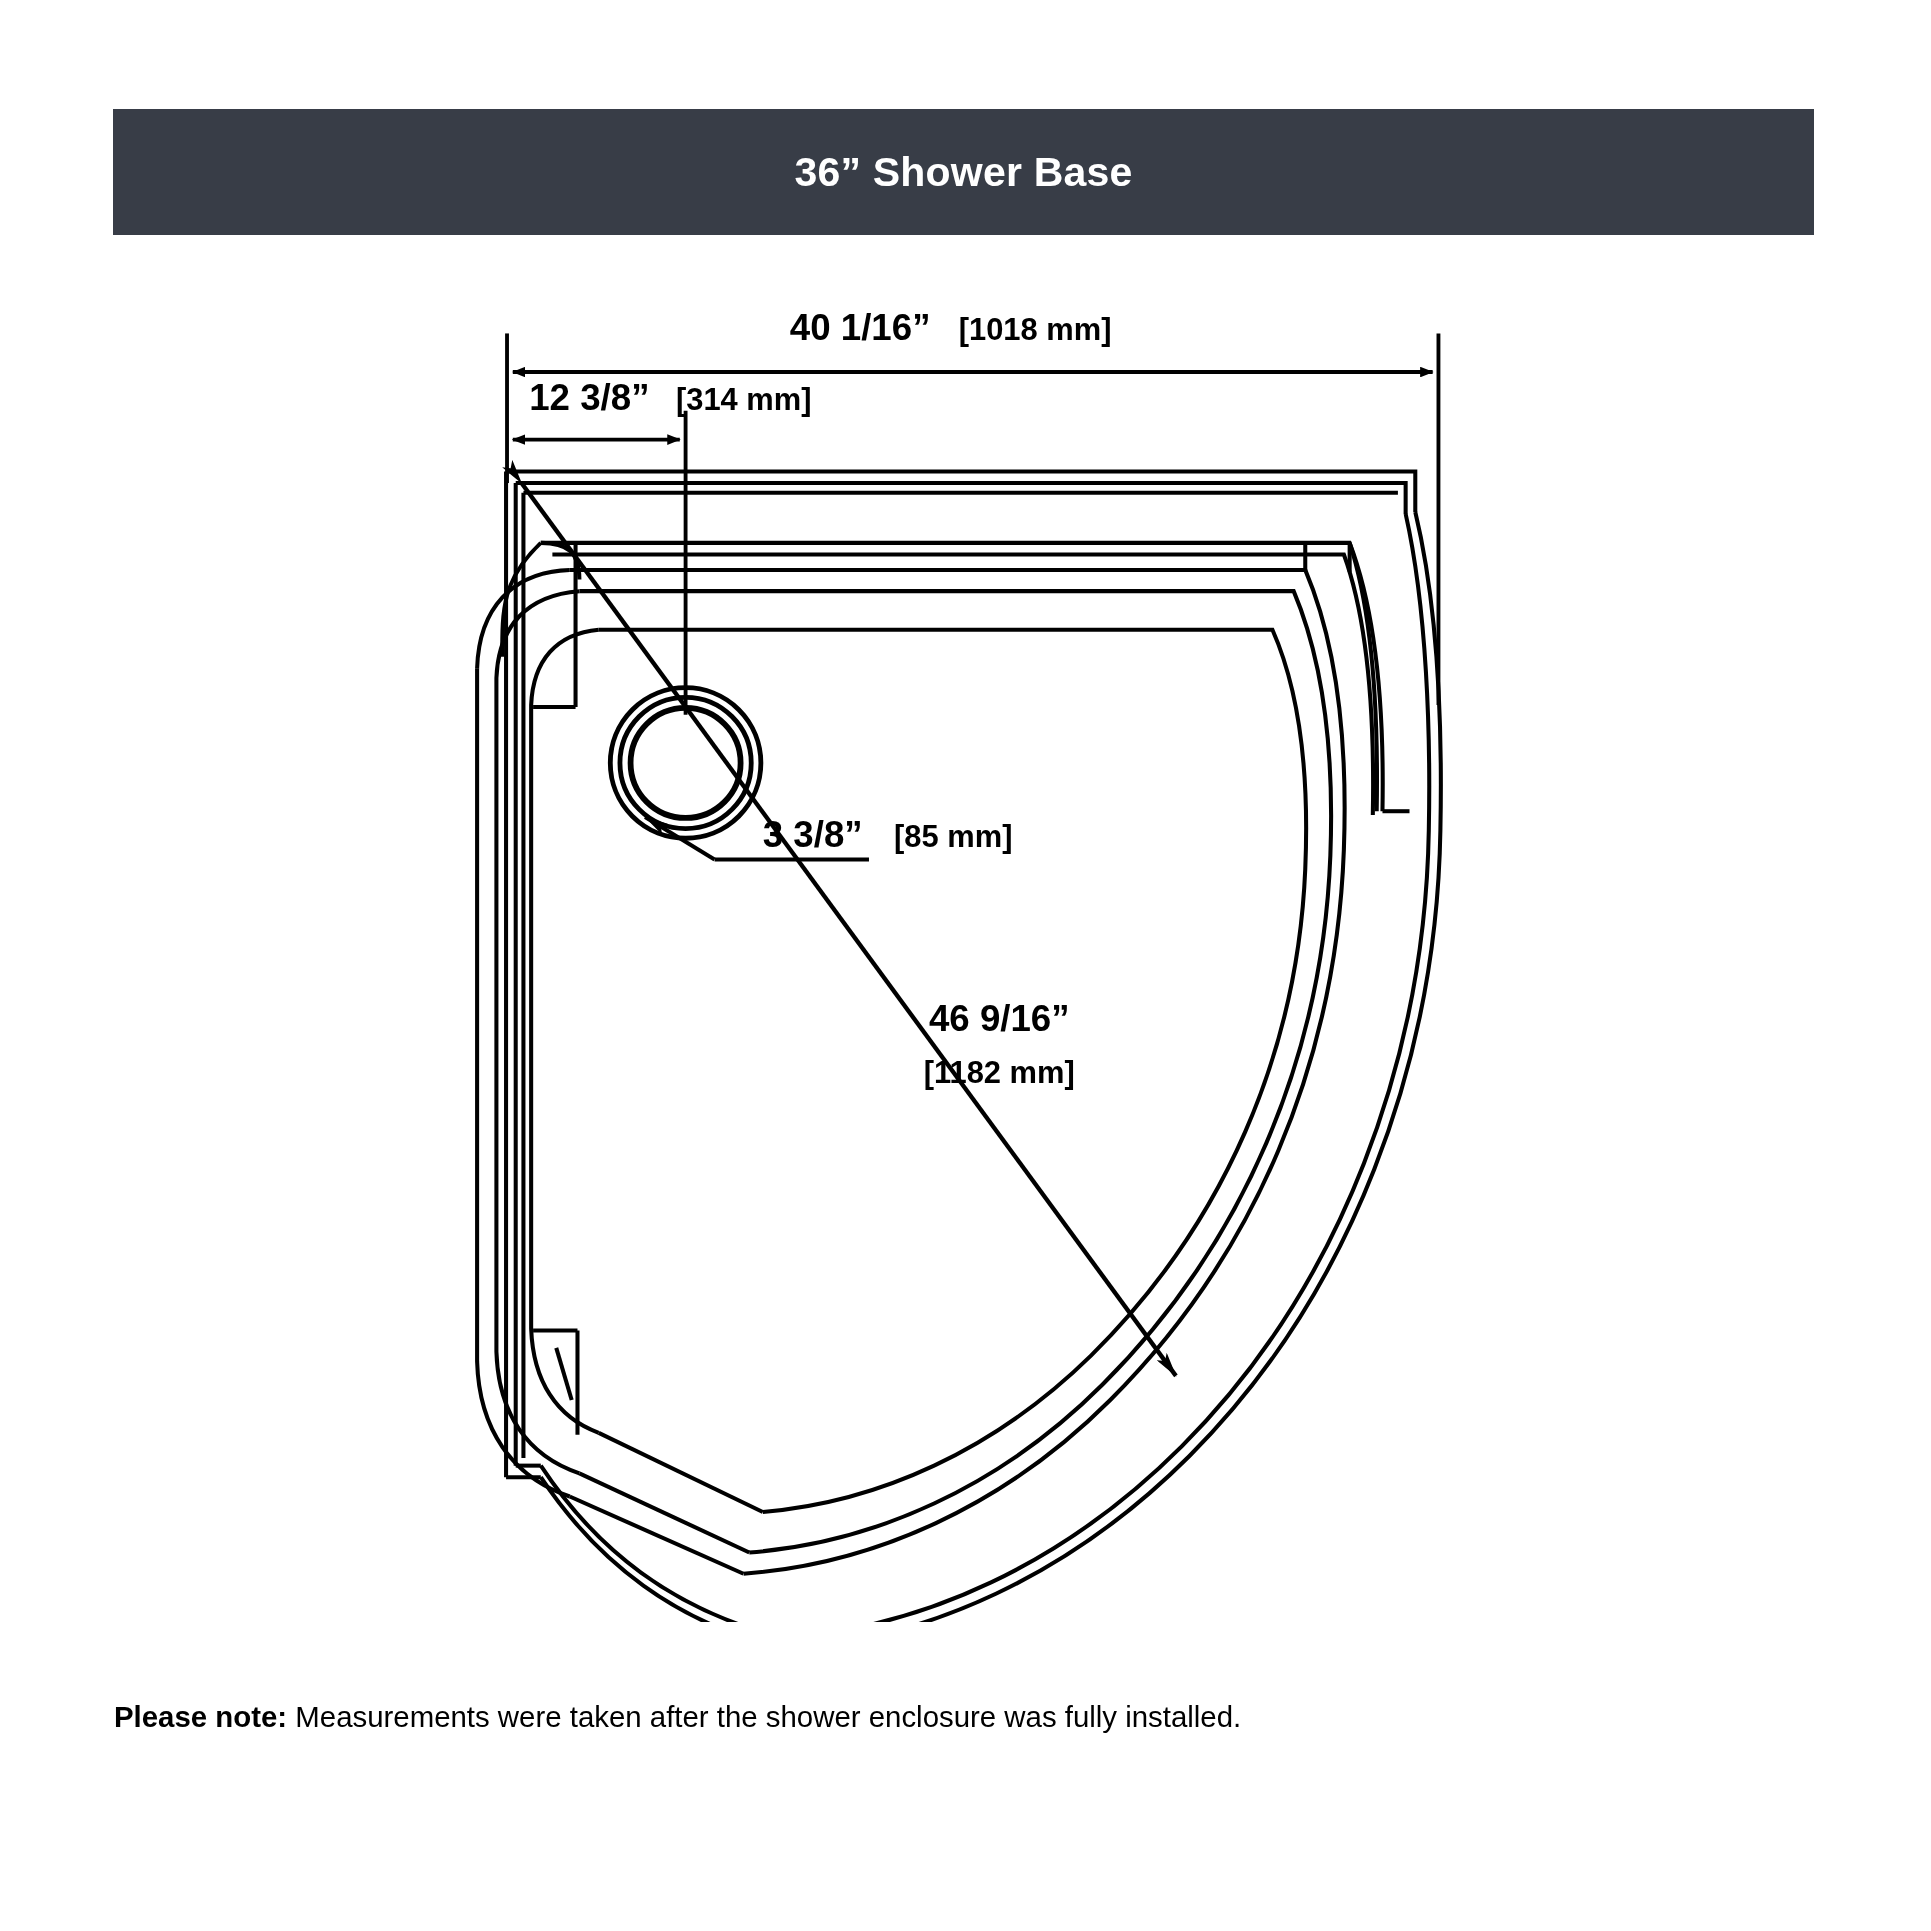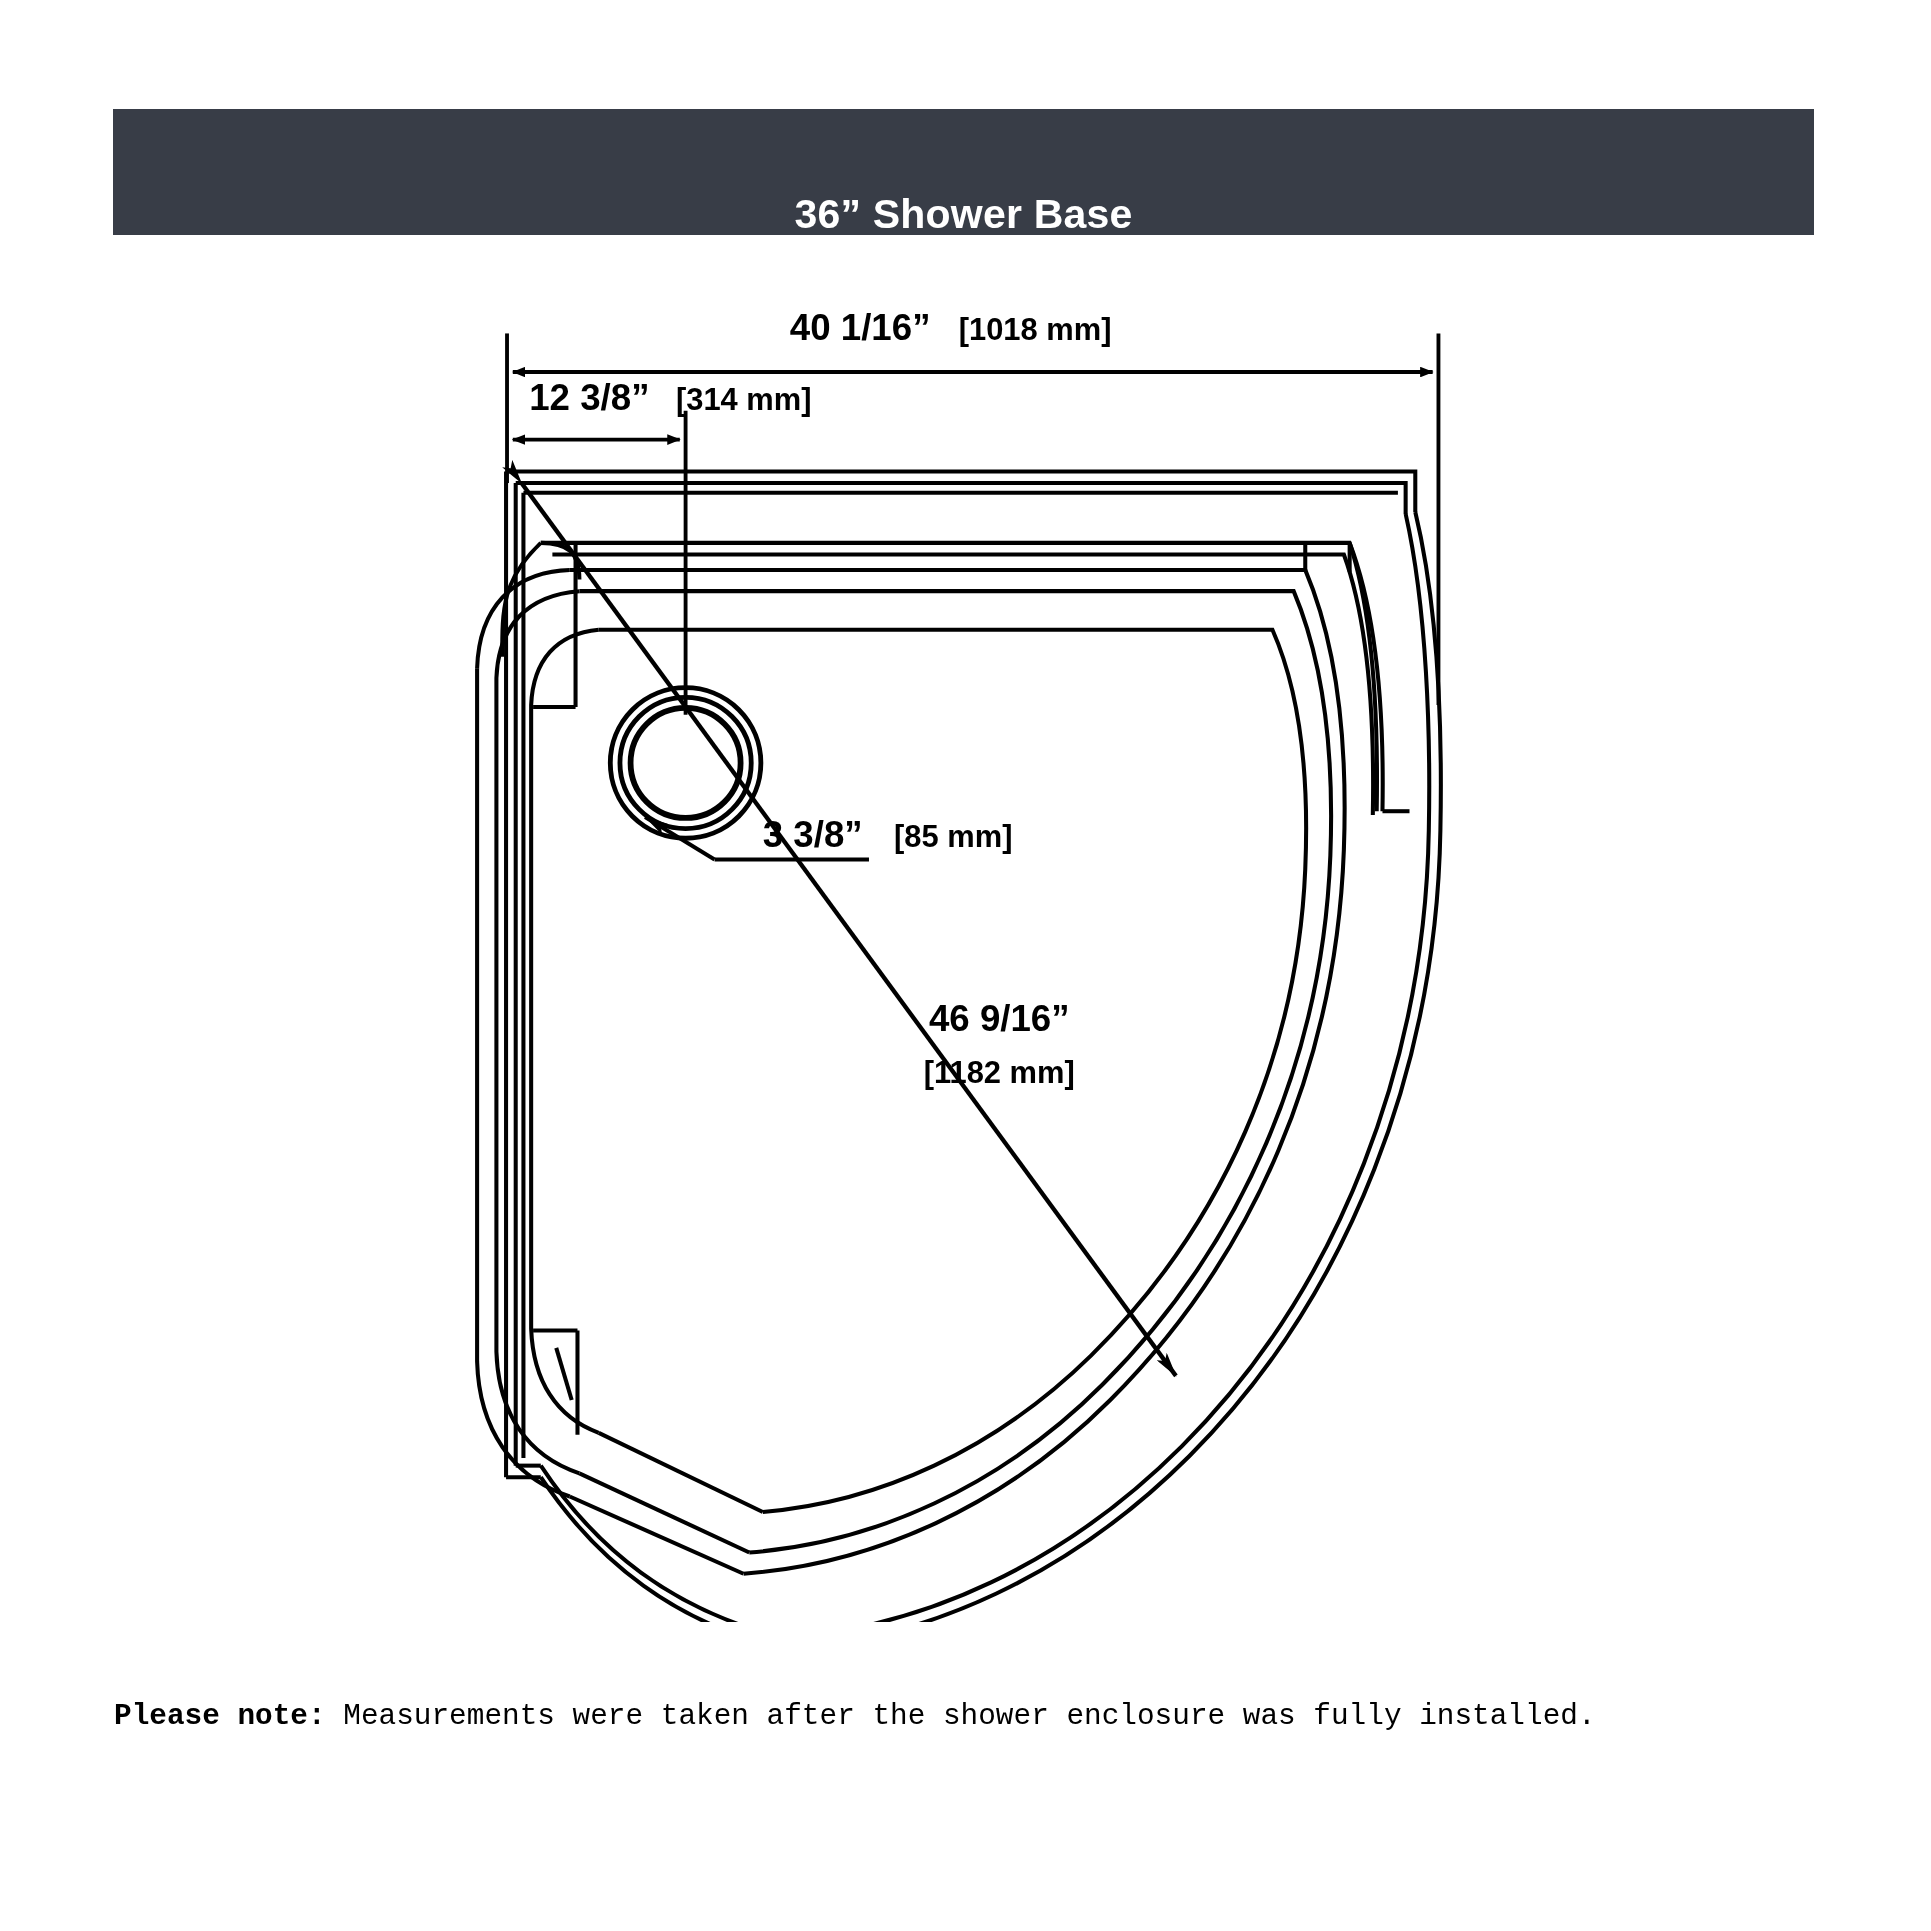--- a/index.html
+++ b/index.html
@@ -23,21 +23,21 @@
   }
   
   .title-bar {
     position: absolute;
     left: 113px;
     top: 109px;
     width: 1701px;
     height: 126px;
     background: #383d47;
     display: flex;
-    align-items: flex-end;
+    align-items: center;
     justify-content: center;
   }
   .title-bar .title-text {
     color: #ffffff;
     font-family: "Liberation Sans", sans-serif;
     font-weight: bold;
     font-size: 41px;
     letter-spacing: 0.2px;
     line-height: 1;
   }
@@ -64,21 +64,21 @@
     font-weight: bold;
     font-size: 32px;
     fill: #000000;
   }
   
   .note {
     position: absolute;
     left: 114px;
     top: 1696px;
     width: 1709px;
-    font-family: Liberation Mono, monospace;
+    font-family: Liberation Sans, sans-serif;
     font-size: 29.4px;
     line-height: 1.44;
     color: #000000;
   }
   .note b {
     font-weight: bold;
   }
   .note .nline {
     display: block;
     white-space: pre;

